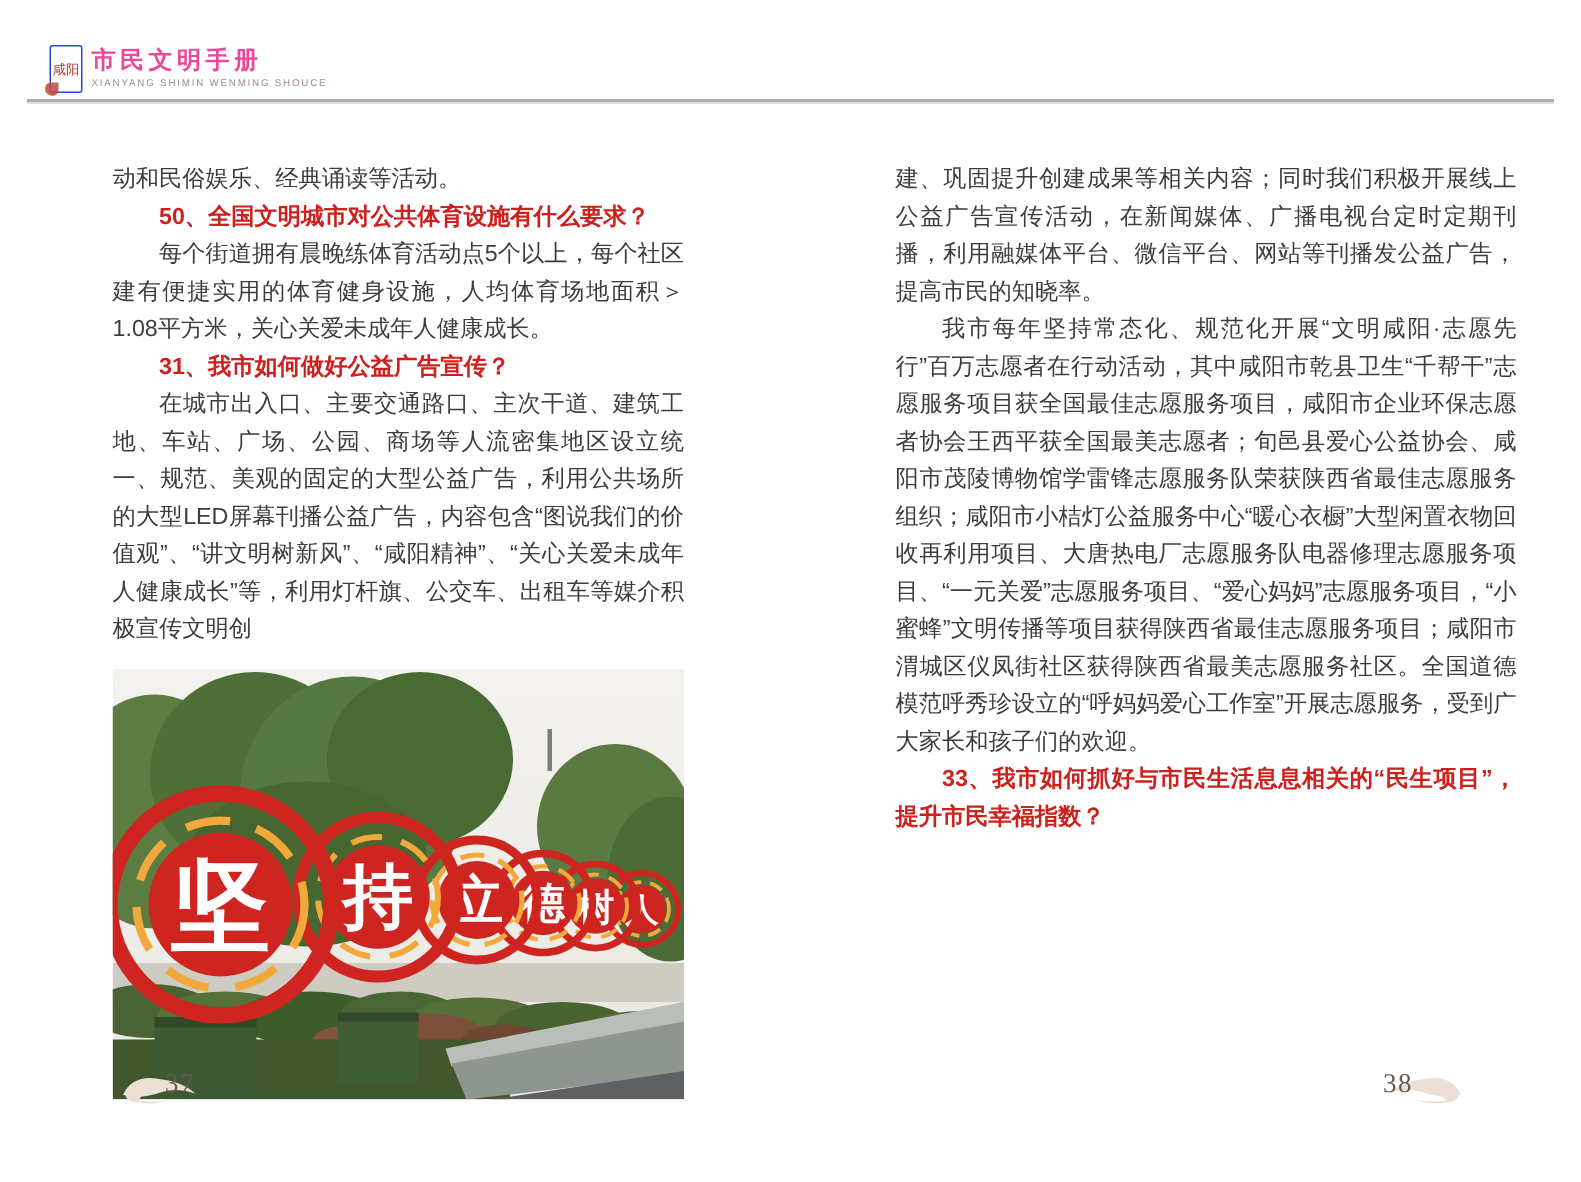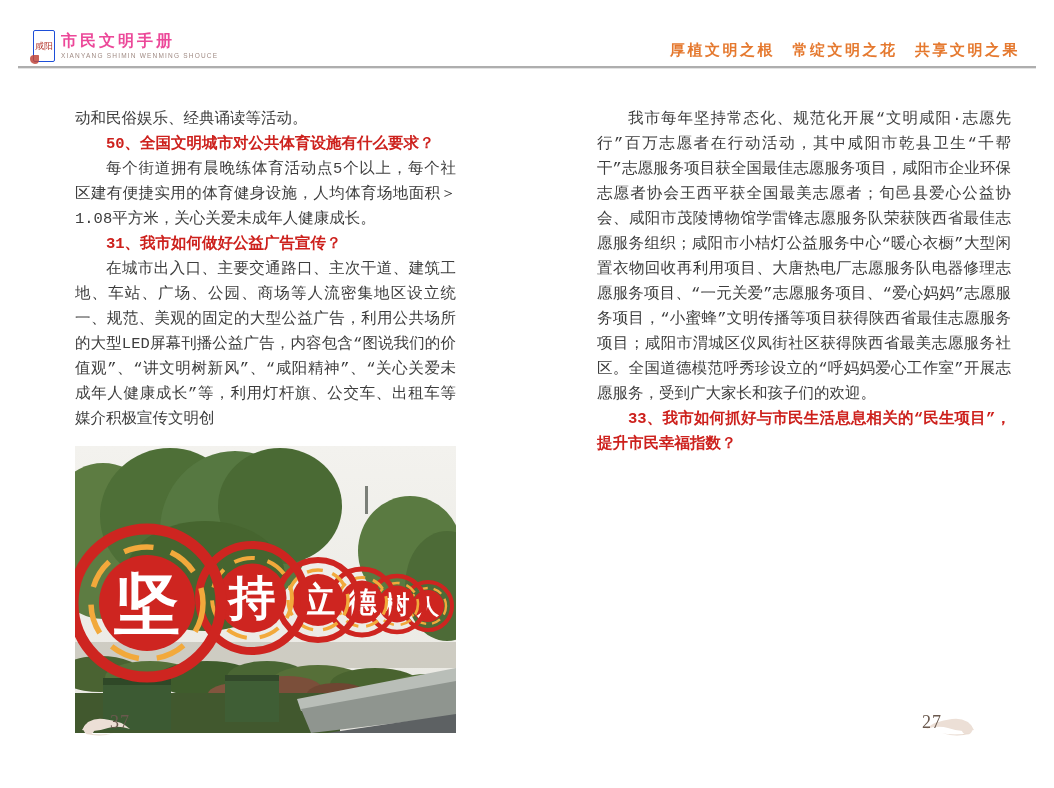--- a/index.html
+++ b/index.html
@@ -35,21 +35,21 @@
     position:absolute; top:66px; left:18px; right:18px; height:3px;
     background:#aeaeae; border-bottom:1px solid #e3e3e3;
   }
   
   .col { position:absolute; top:107px; }
   .col-left  { left:75px;  width:381px; }
   .col-right { left:597px; width:414px; }
   .col p, .col h3 {
     font-size:15.5px; line-height:25px; text-align:justify;
     text-indent:2em; font-weight:normal; color:#3d3d3d;
-    font-family:Liberation Mono, monospace;
+    font-family:Liberation Sans, sans-serif;
   }
   .col h3 { color:#cd211d; font-weight:bold; }
   .col p.cont { text-indent:0; }
   
   .photo { position:relative; margin-top:14px; width:381px; height:287px; overflow:hidden; }
   .photo svg { display:block; }
   
   .folio { position:absolute; bottom:48px; width:70px; height:28px; }
   .folio-left  { left:80px; }
   .folio-right { right:78px; }
@@ -71,21 +71,20 @@
   <div class="header">
     <div class="brand">
       <div class="seal">
         <span>咸阳</span>
       </div>
       <div>
         <div class="brand-title">市民文明手册</div>
         <div class="brand-sub">XIANYANG SHIMIN WENMING SHOUCE</div>
       </div>
     </div>
-    <div class="slogan">厚植文明之根　常绽文明之花　共享文明之果</div>
   </div>
   <div class="rule"></div>
 
   <section class="col col-left">
     <p class="cont">动和民俗娱乐、经典诵读等活动。</p>
     <h3>50、全国文明城市对公共体育设施有什么要求？</h3>
     <p>每个街道拥有晨晚练体育活动点5个以上，每个社区建有便捷实用的体育健身设施，人均体育场地面积＞1.08平方米，关心关爱未成年人健康成长。</p>
     <h3>31、我市如何做好公益广告宣传？</h3>
     <p>在城市出入口、主要交通路口、主次干道、建筑工地、车站、广场、公园、商场等人流密集地区设立统一、规范、美观的固定的大型公益广告，利用公共场所的大型LED屏幕刊播公益广告，内容包含“图说我们的价值观”、“讲文明树新风”、“咸阳精神”、“关心关爱未成年人健康成长”等，利用灯杆旗、公交车、出租车等媒介积极宣传文明创</p>
 
@@ -174,34 +173,35 @@
           <circle cx="72" cy="157" r="74" fill="none" stroke="#ce2520" stroke-width="11"></circle>
           <circle cx="72" cy="157" r="56" fill="none" stroke="#f2a93b" stroke-width="5.5" stroke-dasharray="30 18"></circle>
           <circle cx="72" cy="157" r="48" fill="#ce2520"></circle>
           <text x="72" y="180" text-anchor="middle" font-size="66" font-weight="bold" fill="#ffffff">坚</text>
         </g>
       </svg>
     </figure>
   </section>
 
   <section class="col col-right">
+    <p class="cont">建、巩固提升创建成果等相关内容；同时我们积极开展线上公益广告宣传活动，在新闻媒体、广播电视台定时定期刊播，利用融媒体平台、微信平台、网站等刊播发公益广告，提高市民的知晓率。</p>
     <p>我市每年坚持常态化、规范化开展“文明咸阳·志愿先行”百万志愿者在行动活动，其中咸阳市乾县卫生“千帮干”志愿服务项目获全国最佳志愿服务项目，咸阳市企业环保志愿者协会王西平获全国最美志愿者；旬邑县爱心公益协会、咸阳市茂陵博物馆学雷锋志愿服务队荣获陕西省最佳志愿服务组织；咸阳市小桔灯公益服务中心“暖心衣橱”大型闲置衣物回收再利用项目、大唐热电厂志愿服务队电器修理志愿服务项目、“一元关爱”志愿服务项目、“爱心妈妈”志愿服务项目，“小蜜蜂”文明传播等项目获得陕西省最佳志愿服务项目；咸阳市渭城区仪凤街社区获得陕西省最美志愿服务社区。全国道德模范呼秀珍设立的“呼妈妈爱心工作室”开展志愿服务，受到广大家长和孩子们的欢迎。</p>
     <h3>33、我市如何抓好与市民生活息息相关的“民生项目”，提升市民幸福指数？</h3>
   </section>
 
   <div class="folio folio-left">
     <svg width="52" height="24" viewBox="0 0 52 24">
       <path d="M2 16 Q 8 3, 24 5 Q 42 7, 50 15 Q 38 11, 28 14 Q 14 19, 2 16 Z" fill="#ecdfd6"></path>
       <circle cx="9" cy="15" r="5.5" fill="#ecdfd6"></circle>
       <path d="M6 19 Q 18 24, 34 19 Q 22 22, 6 19 Z" fill="#e6d7cc"></path>
     </svg>
     <span class="num">37</span>
   </div>
   <div class="folio folio-right">
     <svg width="52" height="24" viewBox="0 0 52 24">
       <path d="M50 16 Q 44 3, 28 5 Q 10 7, 2 15 Q 14 11, 24 14 Q 38 19, 50 16 Z" fill="#ecdfd6"></path>
       <circle cx="43" cy="15" r="5.5" fill="#ecdfd6"></circle>
       <path d="M46 19 Q 34 24, 18 19 Q 30 22, 46 19 Z" fill="#e6d7cc"></path>
     </svg>
-    <span class="num">27</span>
+    <span class="num">38</span>
   </div>
 
 </div>
 
 </body></html>

